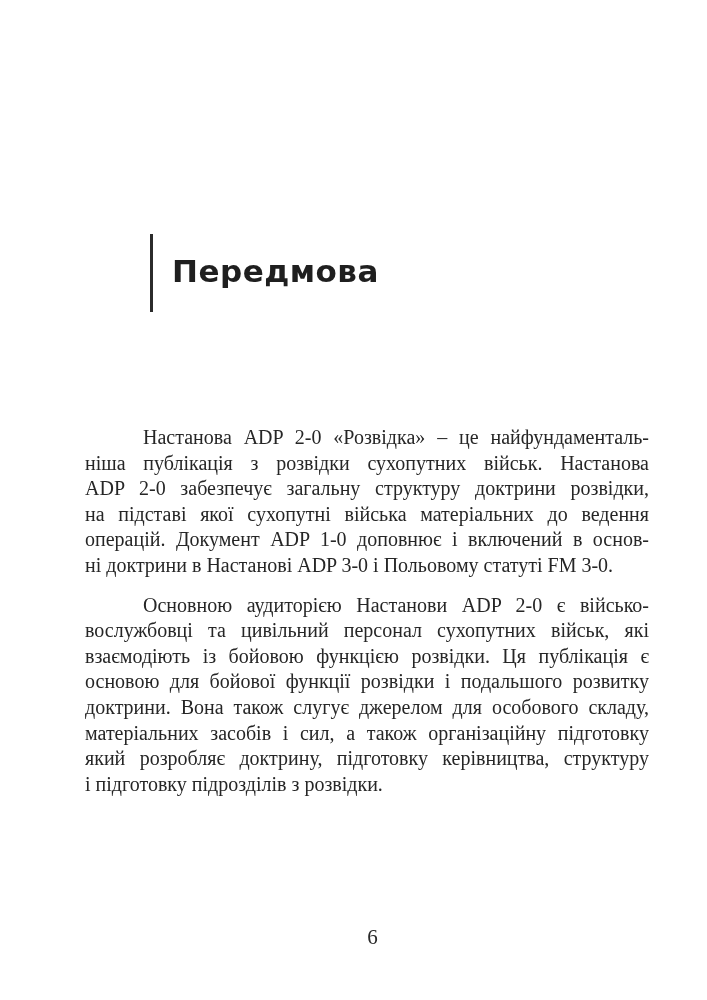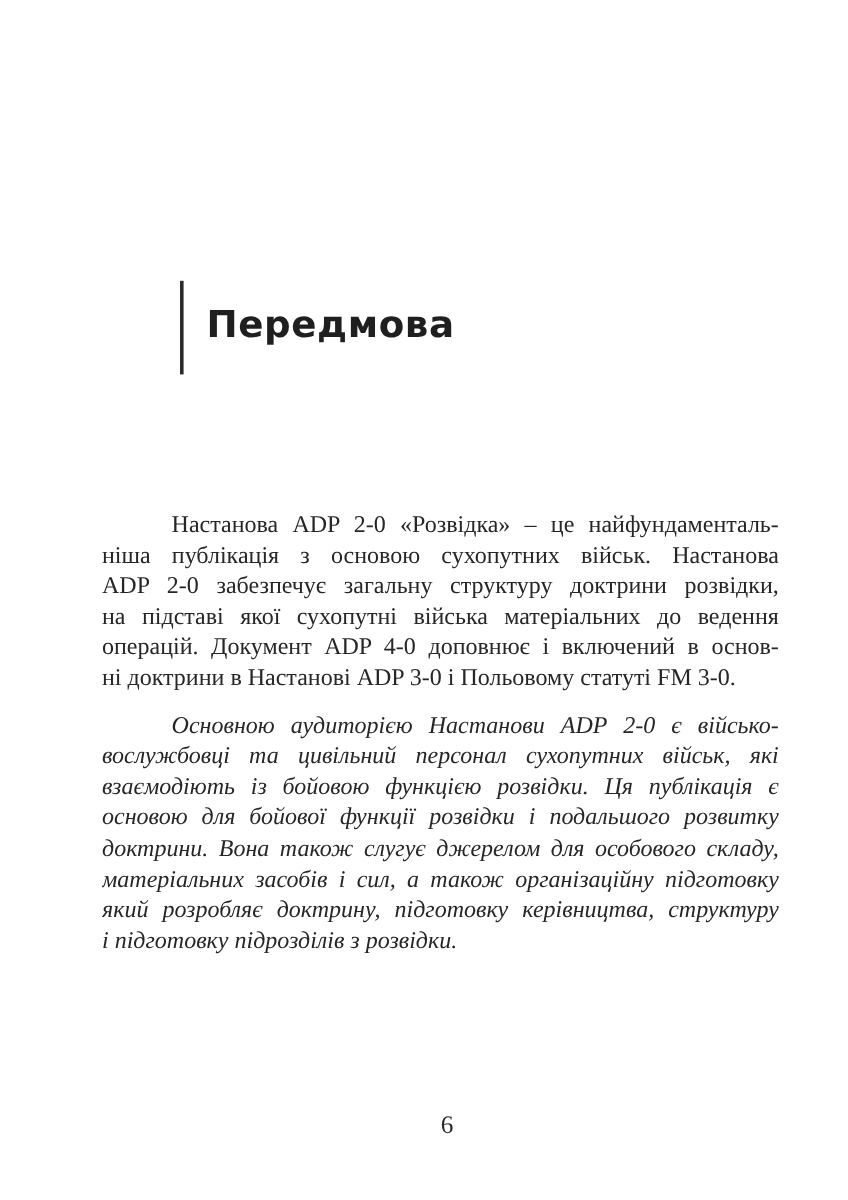--- a/index.html
+++ b/index.html
@@ -47,21 +47,20 @@
     font-size: 20px;
     line-height: 25.6px;
     color: #262626;
     margin-top: 24px;
   }
   .paragraph {
     margin: 0;
   }
   .paragraph + .paragraph {
     margin-top: 14px;
-    font-style: italic;
   }
   .text-line {
     text-align: justify;
     text-align-last: justify;
     white-space: nowrap;
     overflow: hidden;
   }
   .text-line.first-line {
     padding-left: 58px;
   }
@@ -84,24 +83,24 @@
 <div class="page">
 
   <div class="chapter-header">
     <div class="heading-rule"></div>
     <h1 class="page-title">Передмова</h1>
   </div>
 
   <div class="body-text">
       <div class="paragraph">
         <div class="text-line first-line">Настанова ADP 2-0 «Розвідка» – це найфундаменталь-</div>
-        <div class="text-line">ніша публікація з основою сухопутних військ. Настанова</div>
+        <div class="text-line">ніша публікація з розвідки сухопутних військ. Настанова</div>
         <div class="text-line">ADP 2-0 забезпечує загальну структуру доктрини розвідки,</div>
         <div class="text-line">на підставі якої сухопутні війська матеріальних до ведення</div>
-        <div class="text-line">операцій. Документ ADP 4-0 доповнює і включений в основ-</div>
+        <div class="text-line">операцій. Документ ADP 1-0 доповнює і включений в основ-</div>
         <div class="text-line last-line">ні доктрини в Настанові ADP 3-0 і Польовому статуті FM 3-0.</div>
       </div>
       <div class="paragraph">
         <div class="text-line first-line">Основною аудиторією Настанови ADP 2-0 є військо-</div>
         <div class="text-line">вослужбовці та цивільний персонал сухопутних військ, які</div>
         <div class="text-line">взаємодіють із бойовою функцією розвідки. Ця публікація є</div>
         <div class="text-line">основою для бойової функції розвідки і подальшого розвитку</div>
         <div class="text-line">доктрини. Вона також слугує джерелом для особового складу,</div>
         <div class="text-line">матеріальних засобів і сил, а також організаційну підготовку</div>
         <div class="text-line">який розробляє доктрину, підготовку керівництва, структуру</div>

